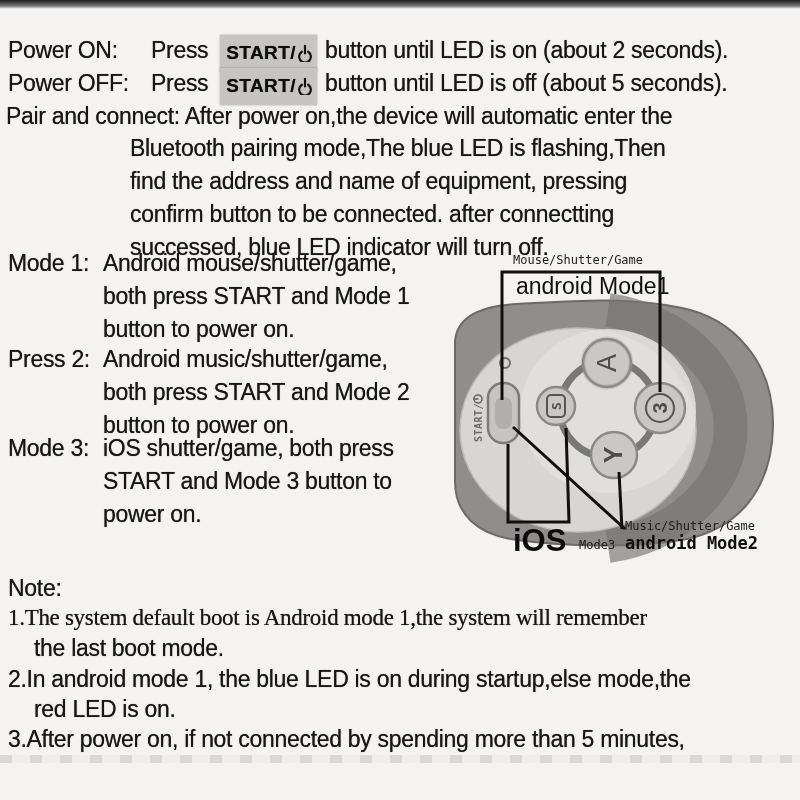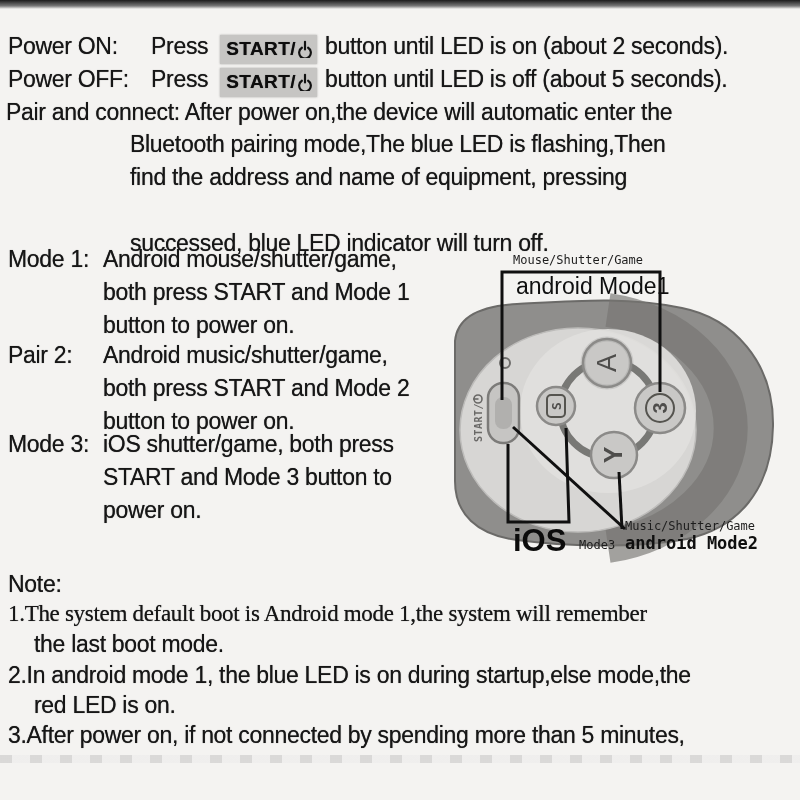--- a/index.html
+++ b/index.html
@@ -15,21 +15,21 @@
     background:linear-gradient(#1c1c1c, #777 65%, rgba(150,150,150,0));
   }
   .scan-bottom-seam{
     position:absolute;left:0;top:755px;width:800px;height:8px;
     background:repeating-linear-gradient(90deg,
       rgba(150,150,150,.28) 0 12px, rgba(190,190,190,.07) 12px 30px);
     filter:blur(.4px);
   }
   .tline{
     position:absolute;white-space:nowrap;
-    font-size:23px;letter-spacing:-0.3px;line-height:26px;
+    font-size:23px;letter-spacing:-0.3px;line-height:34px;
     text-shadow:0 0 .7px rgba(25,25,25,.8);
   }
   .lbl{display:inline-block;width:133px;}
   .badge{
     display:inline-block;background:#c6c5c3;color:#0d0d0d;
     font-weight:bold;font-size:19px;letter-spacing:.4px;
     padding:1px 4px 2px 6px;margin:0 8px 0 12px;vertical-align:-1px;
     box-shadow:0 0 2px rgba(0,0,0,.3);
   }
   .badge svg{vertical-align:-3px;margin-left:1px;}
@@ -52,28 +52,29 @@
   <div class="tline" style="left:8px;top:66px;">
     <span class="lbl">Power OFF:</span><span class="press">Press</span><span class="badge"><span>START/</span><svg width="16" height="18" viewBox="0 0 20 22">
           <path d="M6.1,9.4 A7.3,7.3 0 1 0 13.9,9.4" fill="none" stroke="#111" stroke-width="2.7" stroke-linecap="round"></path>
           <line x1="10" y1="2" x2="10" y2="11.5" stroke="#111" stroke-width="2.7" stroke-linecap="round"></line>
         </svg></span><span>button until LED is off (about 5 seconds).</span>
   </div>
 
   <div class="tline" style="left:6px;top:99px;">Pair and connect: After power on,the device will automatic enter the</div>
   <div class="tline" style="left:130px;top:131px;">Bluetooth pairing mode,The blue LED is flashing,Then</div>
   <div class="tline" style="left:130px;top:164px;">find the address and name of equipment, pressing</div>
+  <div class="tline" style="left:130px;top:197px;">confirm button to be connected. after connectting</div>
   <div class="tline" style="left:130px;top:230px;">successed, blue LED indicator will turn off.</div>
 
   <div class="tline" style="left:8px;top:246px;">Mode 1:</div>
   <div class="tline" style="left:103px;top:246px;">Android mouse/shutter/game,</div>
   <div class="tline" style="left:103px;top:279px;">both press START and Mode 1</div>
   <div class="tline" style="left:103px;top:312px;">button to power on.</div>
 
-  <div class="tline" style="left:8px;top:342px;">Pair 2:</div>
+  <div class="tline" style="left:8px;top:342px;">Press 2:</div>
   <div class="tline" style="left:103px;top:342px;">Android music/shutter/game,</div>
   <div class="tline" style="left:103px;top:375px;">both press START and Mode 2</div>
   <div class="tline" style="left:103px;top:408px;">button to power on.</div>
 
   <div class="tline" style="left:8px;top:431px;">Mode 3:</div>
   <div class="tline" style="left:103px;top:431px;">iOS shutter/game, both press</div>
   <div class="tline" style="left:103px;top:464px;">START and Mode 3 button to</div>
   <div class="tline" style="left:103px;top:497px;">power on.</div>
 
   <div class="tline" style="left:8px;top:571px;">Note:</div>

